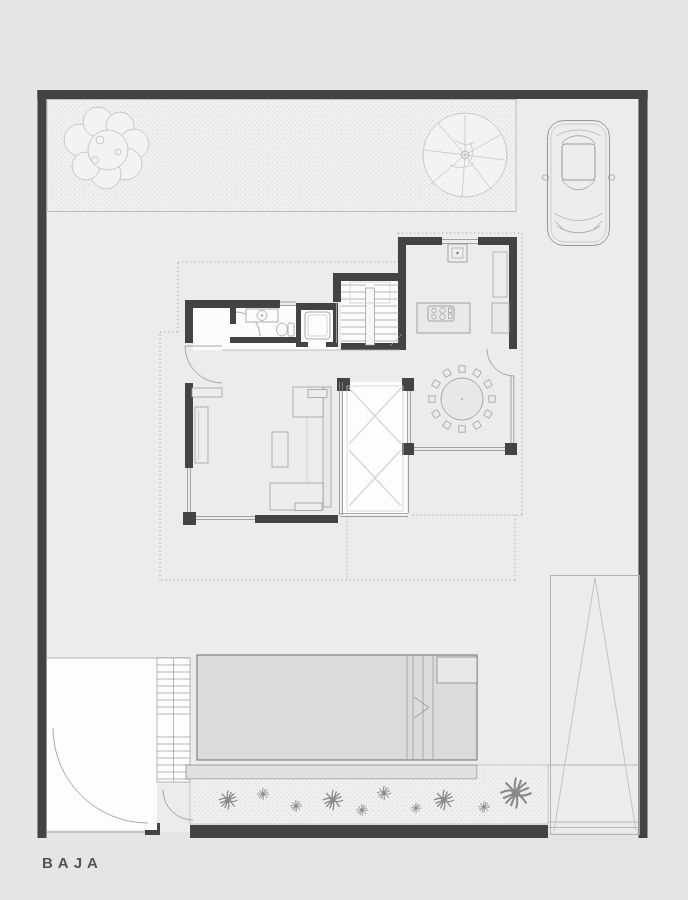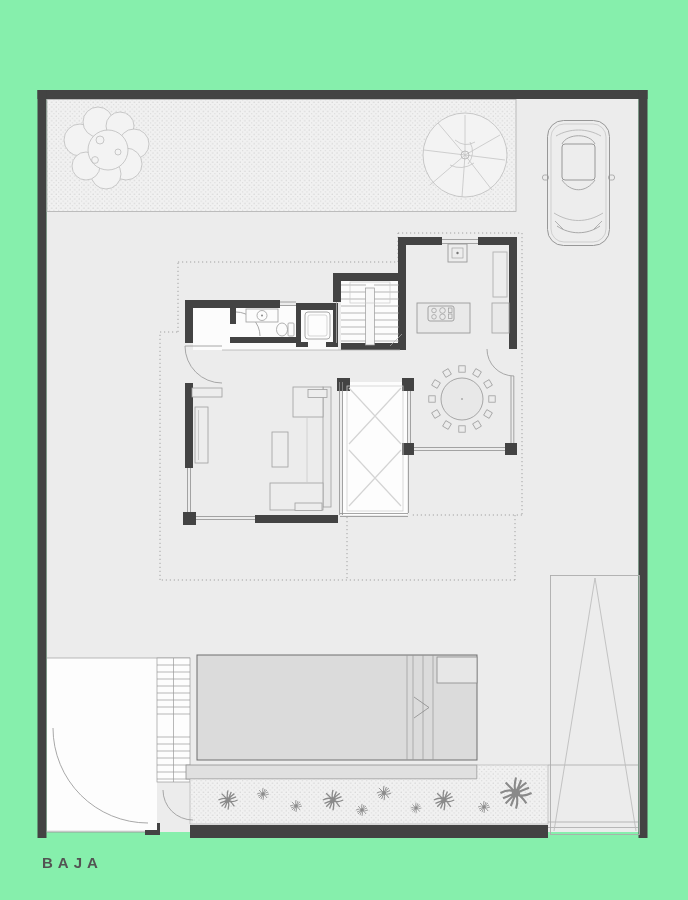--- a/index.html
+++ b/index.html
@@ -1,16 +1,16 @@
 <!DOCTYPE html>
 <html><head>
 <meta charset="utf-8">
 <style>
   html,body{margin:0;padding:0;background:#ffffff;}
-  .stage{position:relative;width:688px;height:900px;background:#86efac;overflow:hidden;
+  .stage{position:relative;width:688px;height:900px;background:#e5e5e5;overflow:hidden;
          font-family:"Liberation Sans",sans-serif;}
   .stage svg{position:absolute;left:0;top:0;}
   .floor-label{position:absolute;left:42px;top:854px;font-size:15px;font-weight:600;
                letter-spacing:5px;color:#535353;}
 </style>
 </head>
 <body>
 
 <div class="stage">
 <svg width="688" height="900" viewBox="0 0 688 900">

